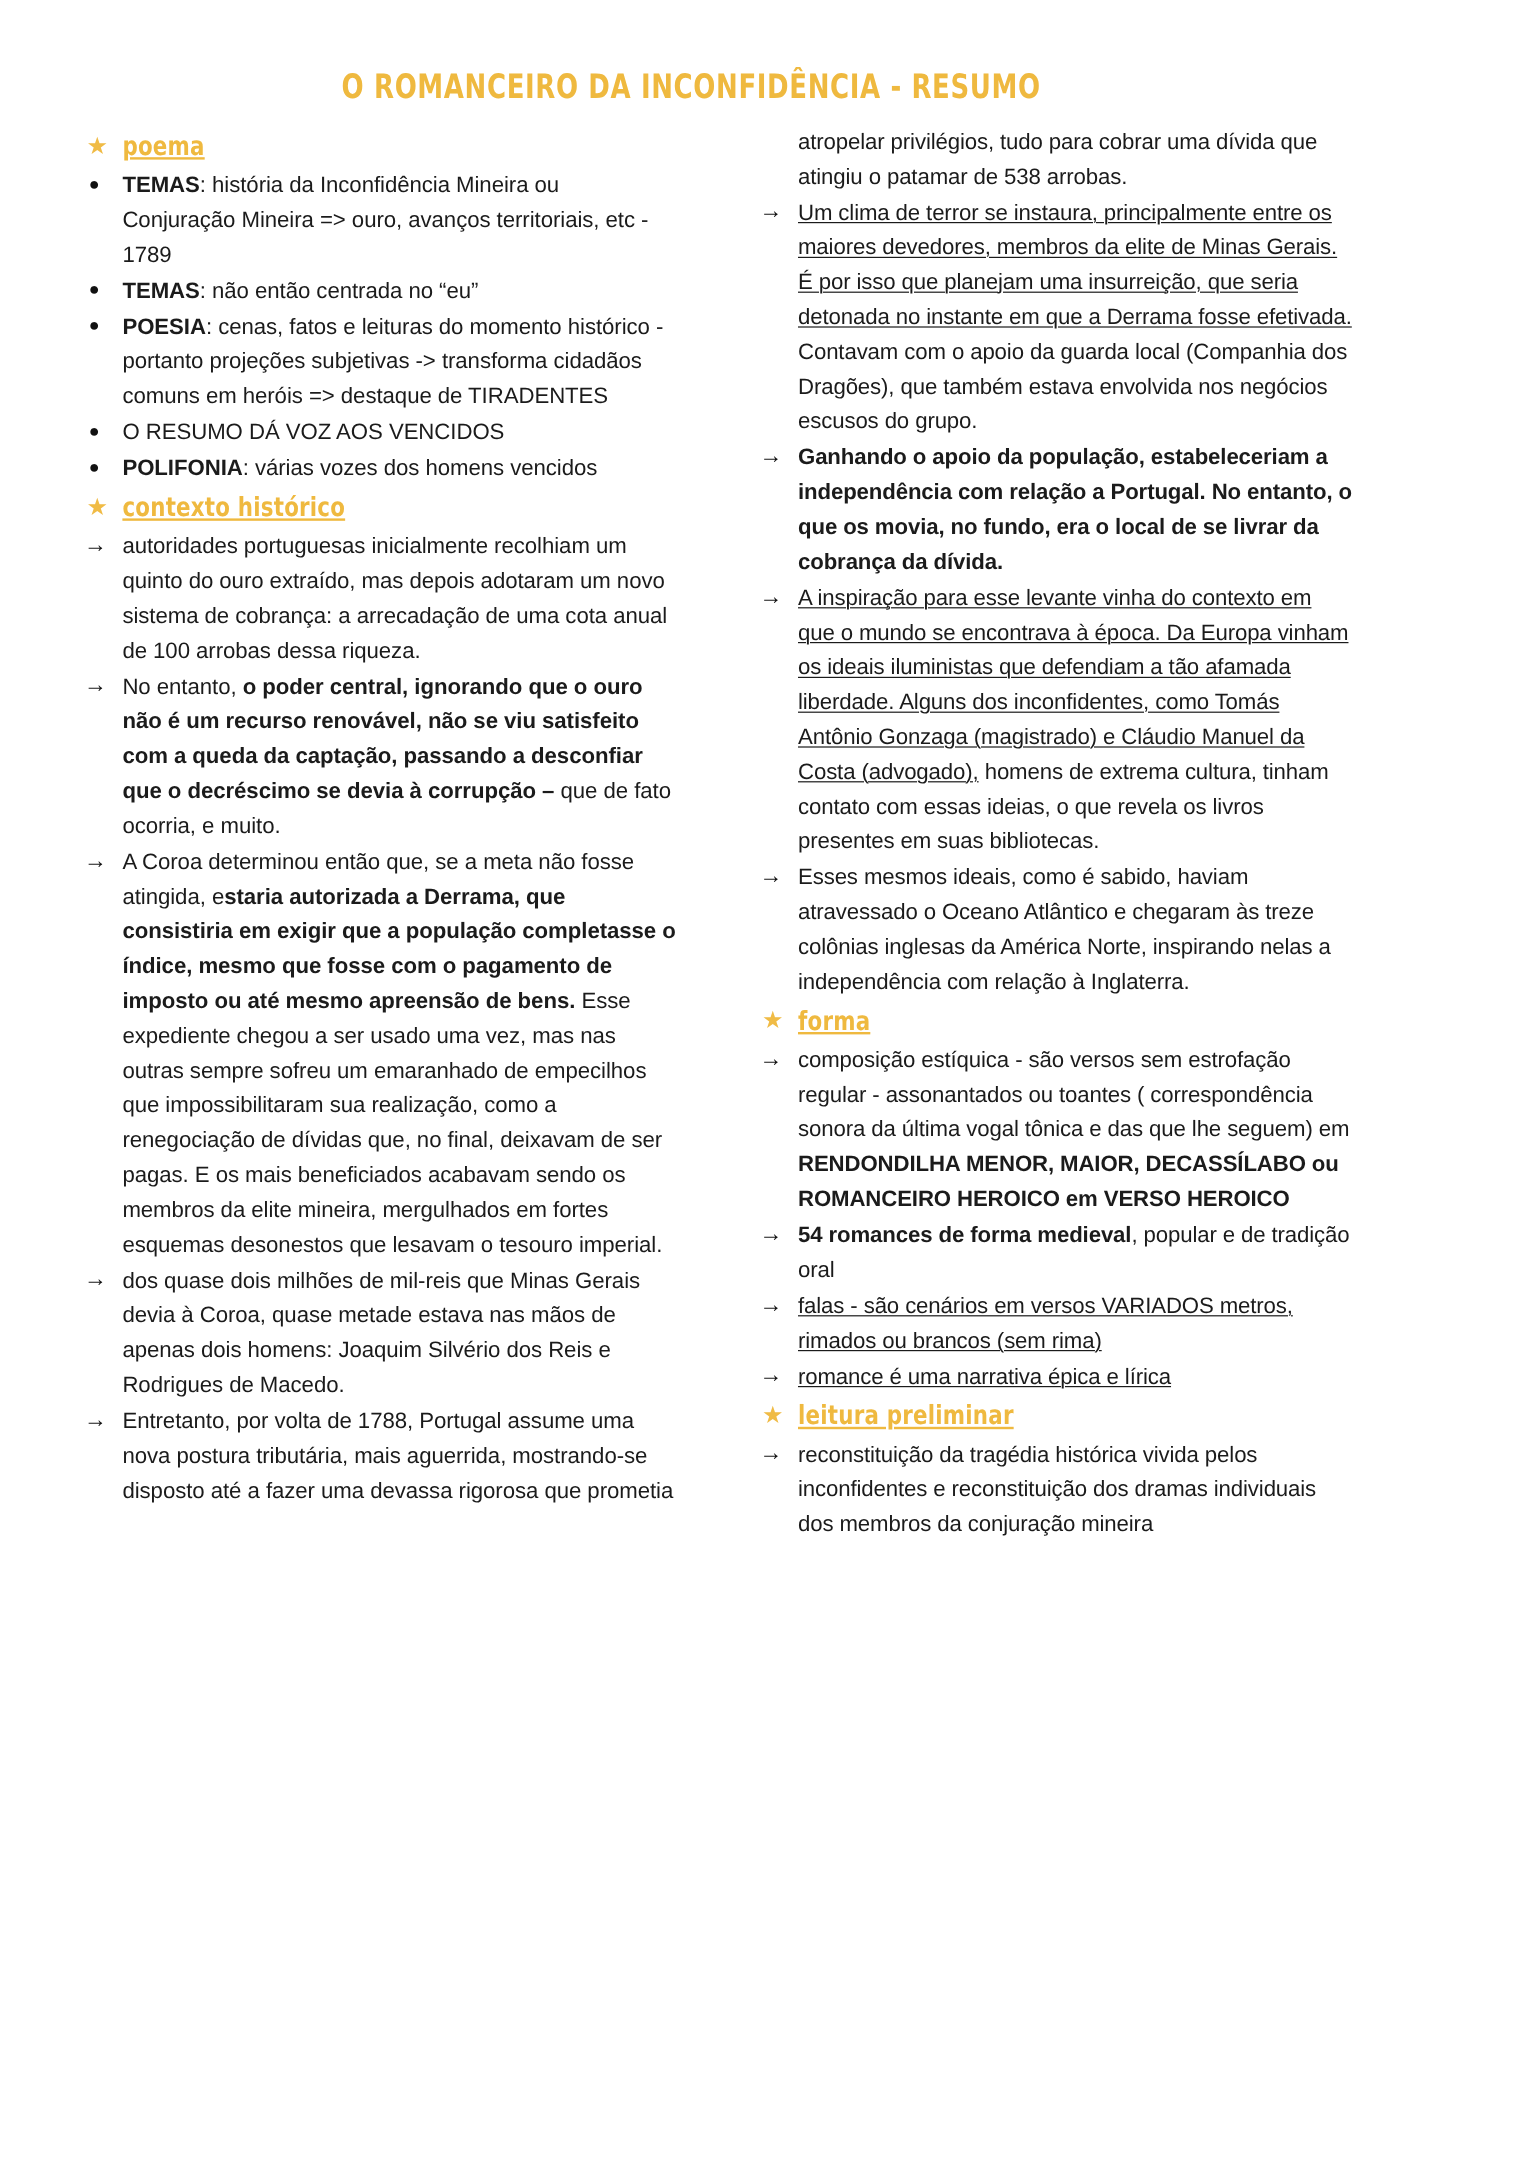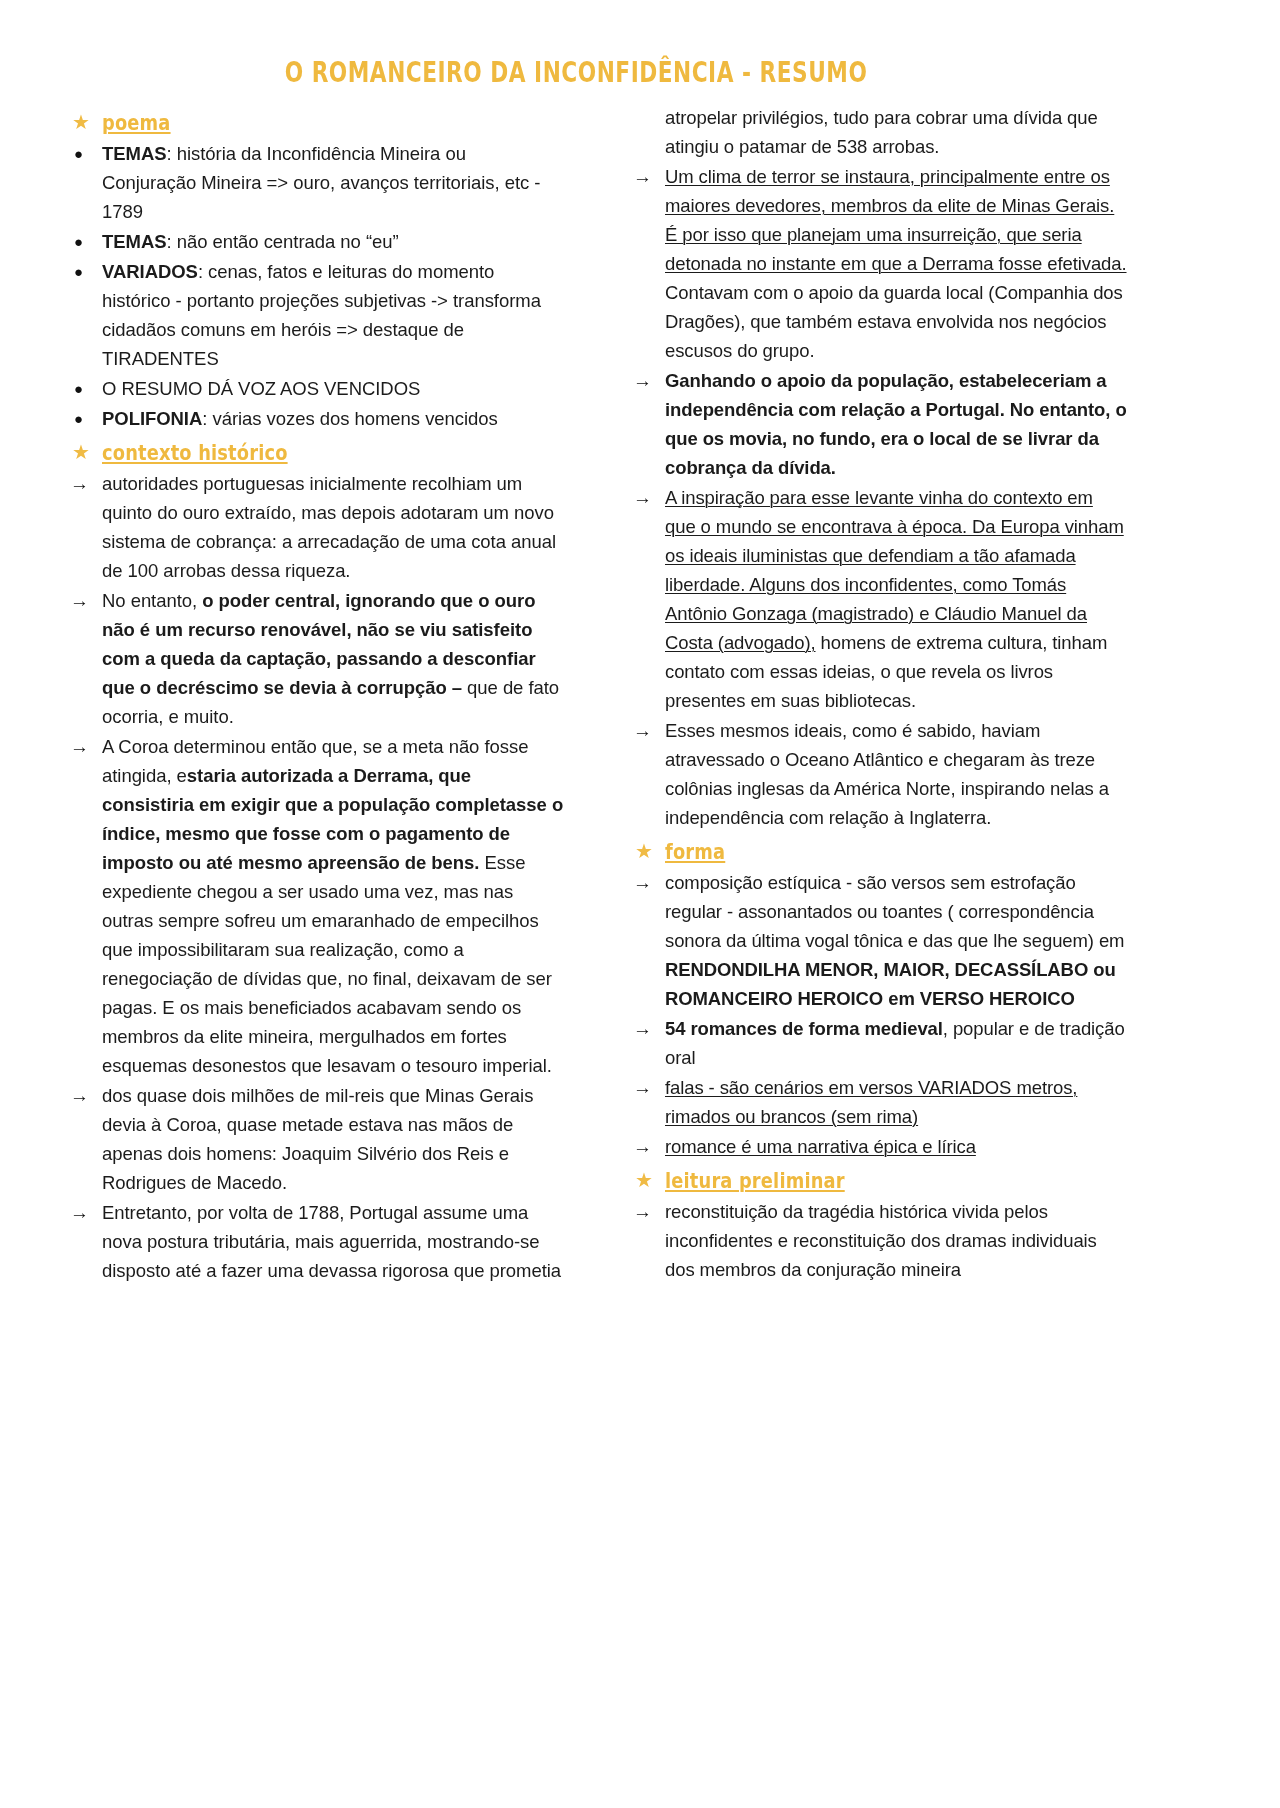--- a/index.html
+++ b/index.html
@@ -129,21 +129,21 @@
         <div class="item">
           <span class="bullet dot">●</span>
           <div class="body"><span class="b">TEMAS</span><span>: história da Inconfidência Mineira ou Conjuração Mineira =&gt; ouro, avanços territoriais, etc - 1789</span></div>
         </div>
         <div class="item">
           <span class="bullet dot">●</span>
           <div class="body"><span class="b">TEMAS</span><span>: não então centrada no “eu”</span></div>
         </div>
         <div class="item">
           <span class="bullet dot">●</span>
-          <div class="body"><span class="b">VARIADOS</span><span>: cenas, fatos e leituras do momento histórico - portanto projeções subjetivas -&gt; transforma cidadãos comuns em heróis =&gt; destaque de TIRADENTES</span></div>
+          <div class="body"><span class="b">POESIA</span><span>: cenas, fatos e leituras do momento histórico - portanto projeções subjetivas -&gt; transforma cidadãos comuns em heróis =&gt; destaque de TIRADENTES</span></div>
         </div>
         <div class="item">
           <span class="bullet dot">●</span>
           <div class="body"><span>O RESUMO DÁ VOZ AOS VENCIDOS</span></div>
         </div>
         <div class="item">
           <span class="bullet dot">●</span>
           <div class="body"><span class="b">POLIFONIA</span><span>: várias vozes dos homens vencidos</span></div>
         </div>
         <div class="sec-head">

